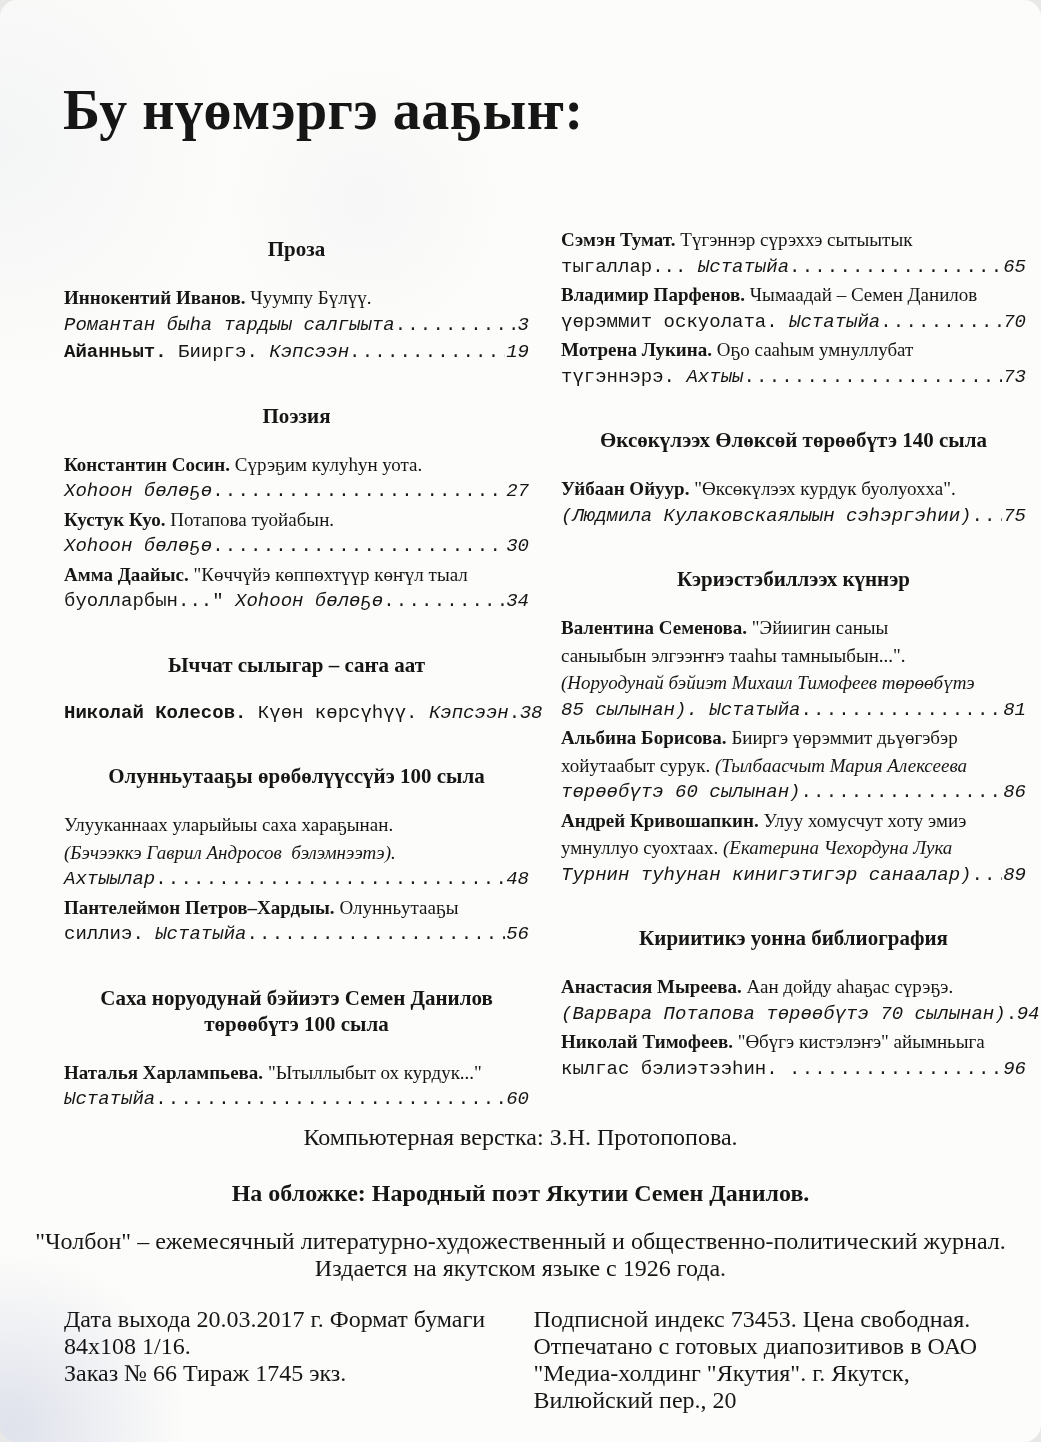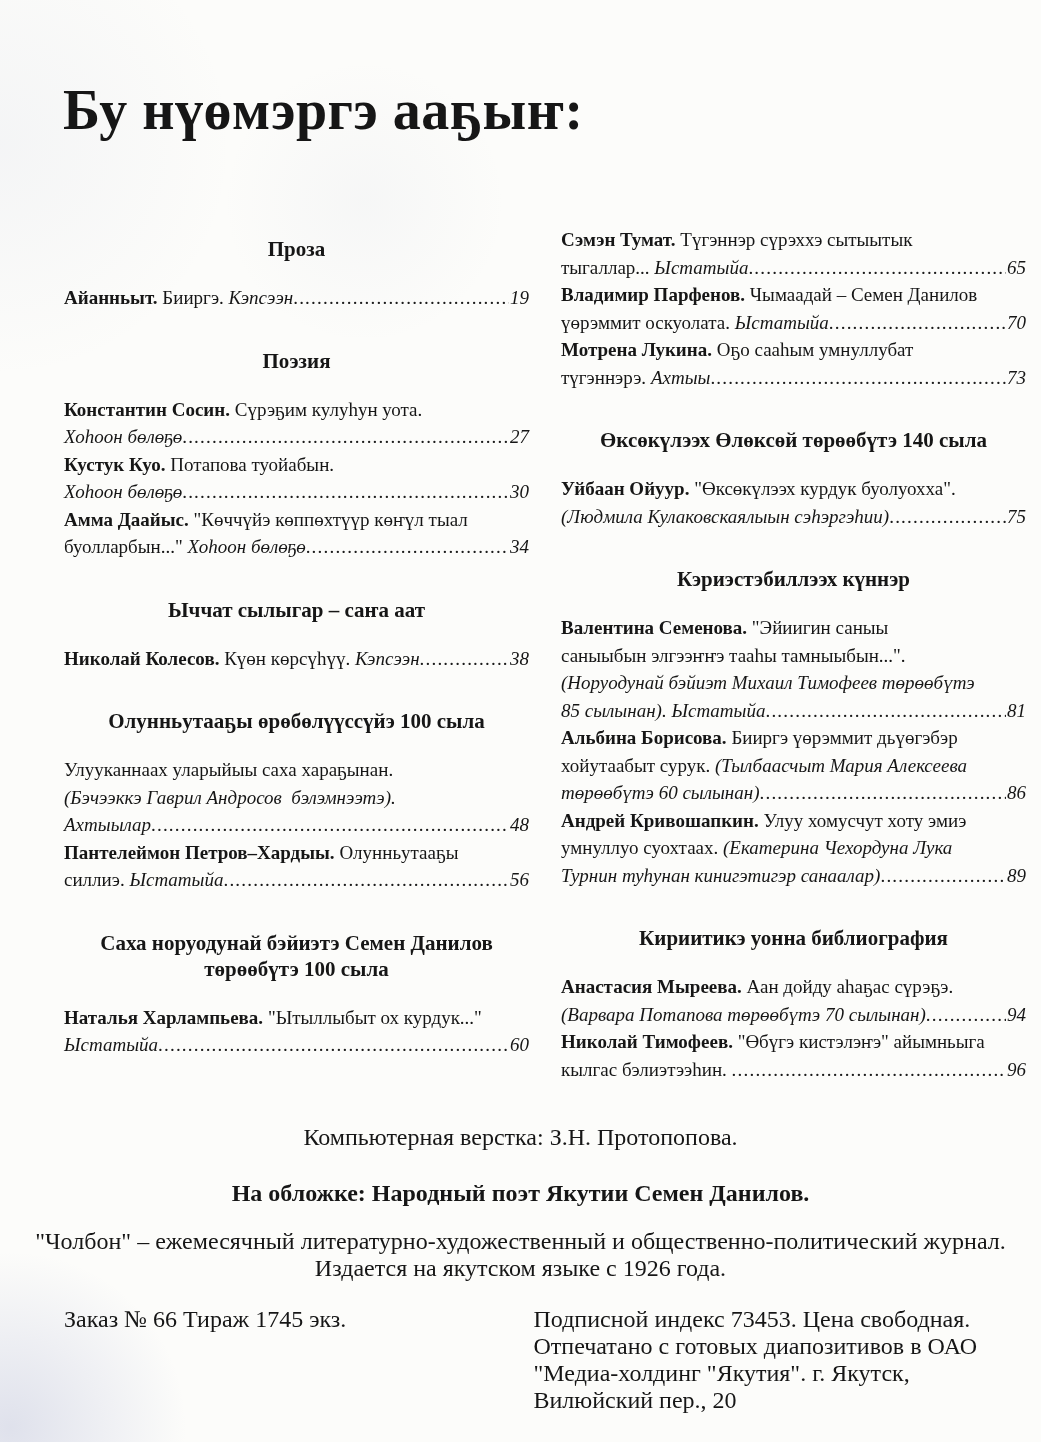--- a/index.html
+++ b/index.html
@@ -11,20 +11,21 @@
   .page{
     position:relative;
     width:1041px;height:1442px;
     margin:0 auto;
     background:
       radial-gradient(circle at 1% 99%, rgba(120,130,185,.22), rgba(120,130,185,0) 10%),
       radial-gradient(circle at 0% 10%, rgba(140,150,190,.07), rgba(140,150,190,0) 14%),
       radial-gradient(circle at 35% 14%, rgba(150,160,190,.06), rgba(150,160,190,0) 10%),
       #fcfcfa;
     overflow:hidden;
+    border-radius:17px;
   }
   .title{
     position:absolute;left:63px;top:78px;
     font-size:56px;font-weight:bold;letter-spacing:.5px;
     margin:0;
   }
   .columns{
     position:absolute;left:64px;top:226px;
     width:950px;
     display:flex;gap:32px;
@@ -32,21 +33,21 @@
   }
   .col{width:465px;}
   .section{margin-bottom:0;}
   .sec-hdr{
     text-align:center;font-weight:bold;font-size:21px;line-height:26px;
     margin:36px 0 22px;
   }
   .col > .section:first-child > .sec-hdr{margin-top:10px;}
   .line{min-height:27.5px;}
   .line span{white-space:pre;}
-  .line.leader{display:flex;align-items:flex-end;}
+  .line.leader{display:flex;align-items:flex-end;font-family:Liberation Mono, monospace;}
   .run-b{font-weight:bold;}
   .run-i{font-style:italic;}
   .dots{
     flex:1 1 auto;overflow:hidden;white-space:nowrap;
     min-width:10px;letter-spacing:1.2px;color:#1c1c1c;
   }
   .dots::after{
     content:"......................................................................................................................................................................";
   }
   .pg{font-style:italic;padding-left:1px;}
@@ -70,20 +71,28 @@
 
 <div class="page">
 
   <h1 class="title">Бу нүөмэргэ ааҕыҥ:</h1>
 
   <div class="columns">
     <div class="col">
         <div class="section">
           <div class="sec-hdr">Проза</div>
           <div class="entry">
+            <div class="line"><span class="run-b">Иннокентий Иванов.</span><span class="run-r"> Чуумпу Бүлүү.</span></div>
+            <div class="line leader">
+              <span class="run-i">Романтан быһа тардыы салгыыта</span>
+              <span class="dots"></span>
+              <span class="pg run-i">3</span>
+            </div>
+          </div>
+          <div class="entry">
             <div class="line leader">
               <span class="run-b">Айанньыт.</span>
               <span class="run-r"> Бииргэ. </span>
               <span class="run-i">Кэпсээн</span>
               <span class="dots"></span>
               <span class="pg run-i">19</span>
             </div>
           </div>
         </div>
         <div class="section">
@@ -253,20 +262,21 @@
       </div>
   </div>
 
   <div class="footer">
     <div class="f-center f-verstka">Компьютерная верстка: З.Н. Протопопова.</div>
     <div class="f-center f-cover">На обложке: Народный поэт Якутии Семен Данилов.</div>
     <div class="f-center f-j1">"Чолбон" – ежемесячный литературно-художественный и общественно-политический журнал.</div>
     <div class="f-center">Издается на якутском языке с 1926 года.</div>
     <div class="imprint">
       <div class="imprint-left">
+          <div class="imprint-line">Дата выхода 20.03.2017 г. Формат бумаги 84x108 1/16.</div>
           <div class="imprint-line">Заказ № 66 Тираж 1745 экз.</div>
         </div>
       <div class="imprint-right">
           <div class="imprint-line">Подписной индекс 73453. Цена свободная.</div>
           <div class="imprint-line">Отпечатано с готовых диапозитивов в ОАО</div>
           <div class="imprint-line">"Медиа-холдинг "Якутия". г. Якутск, Вилюйский пер., 20</div>
         </div>
     </div>
   </div>
 

